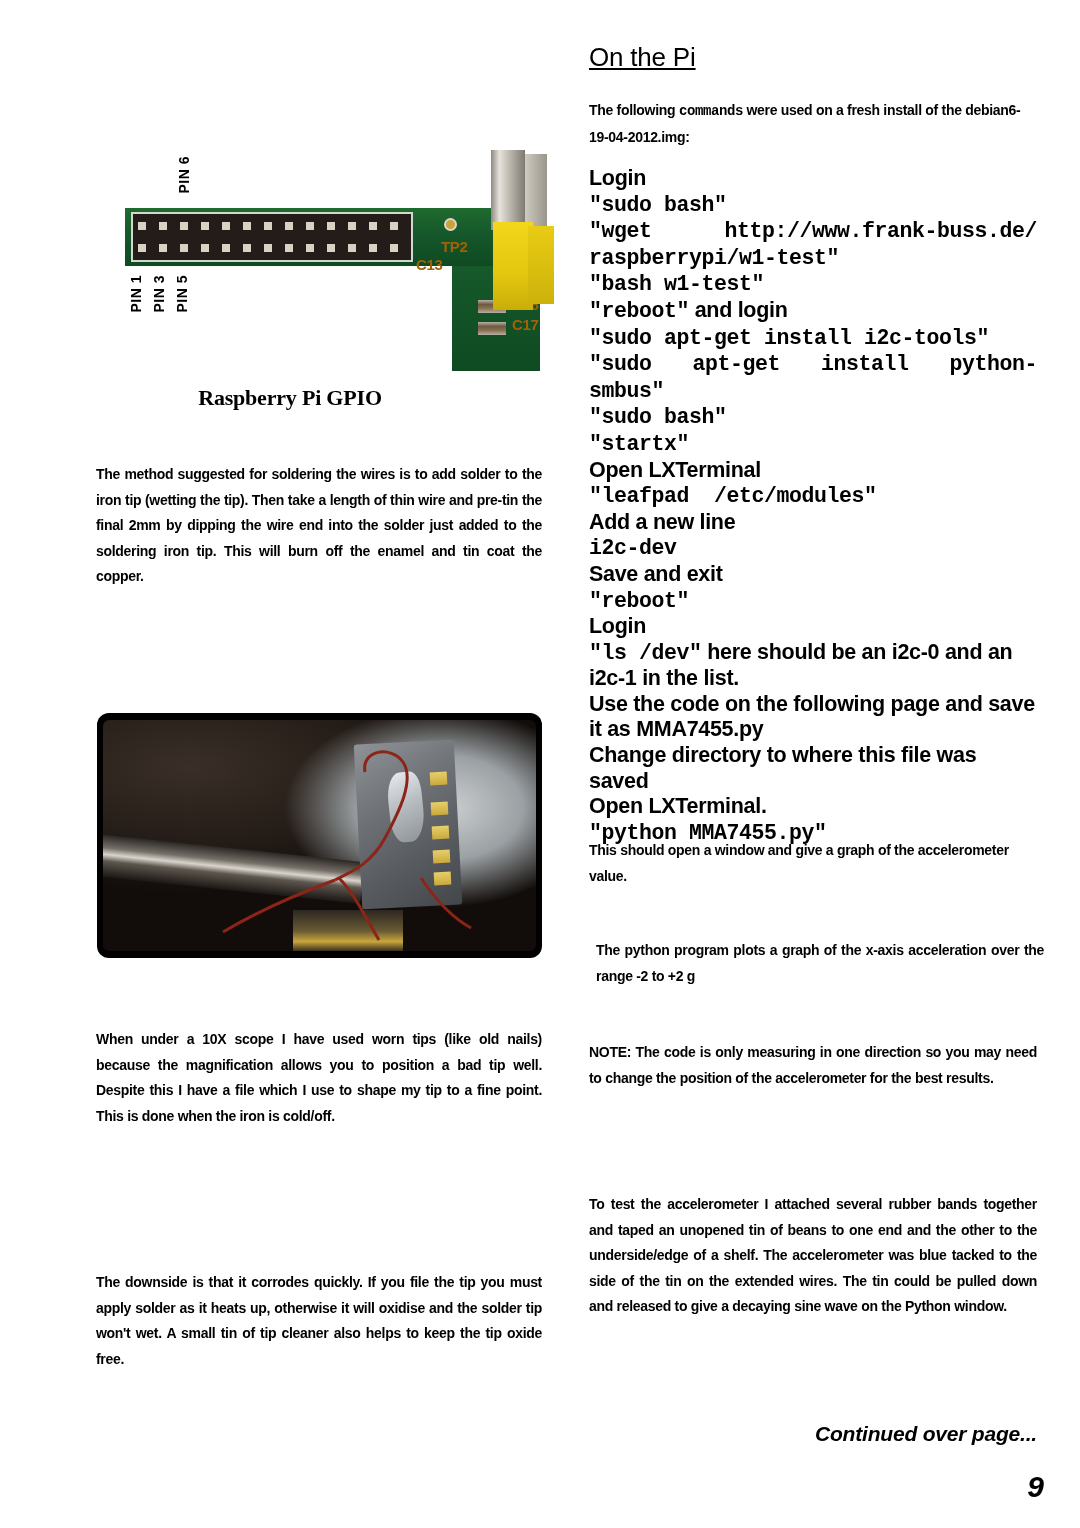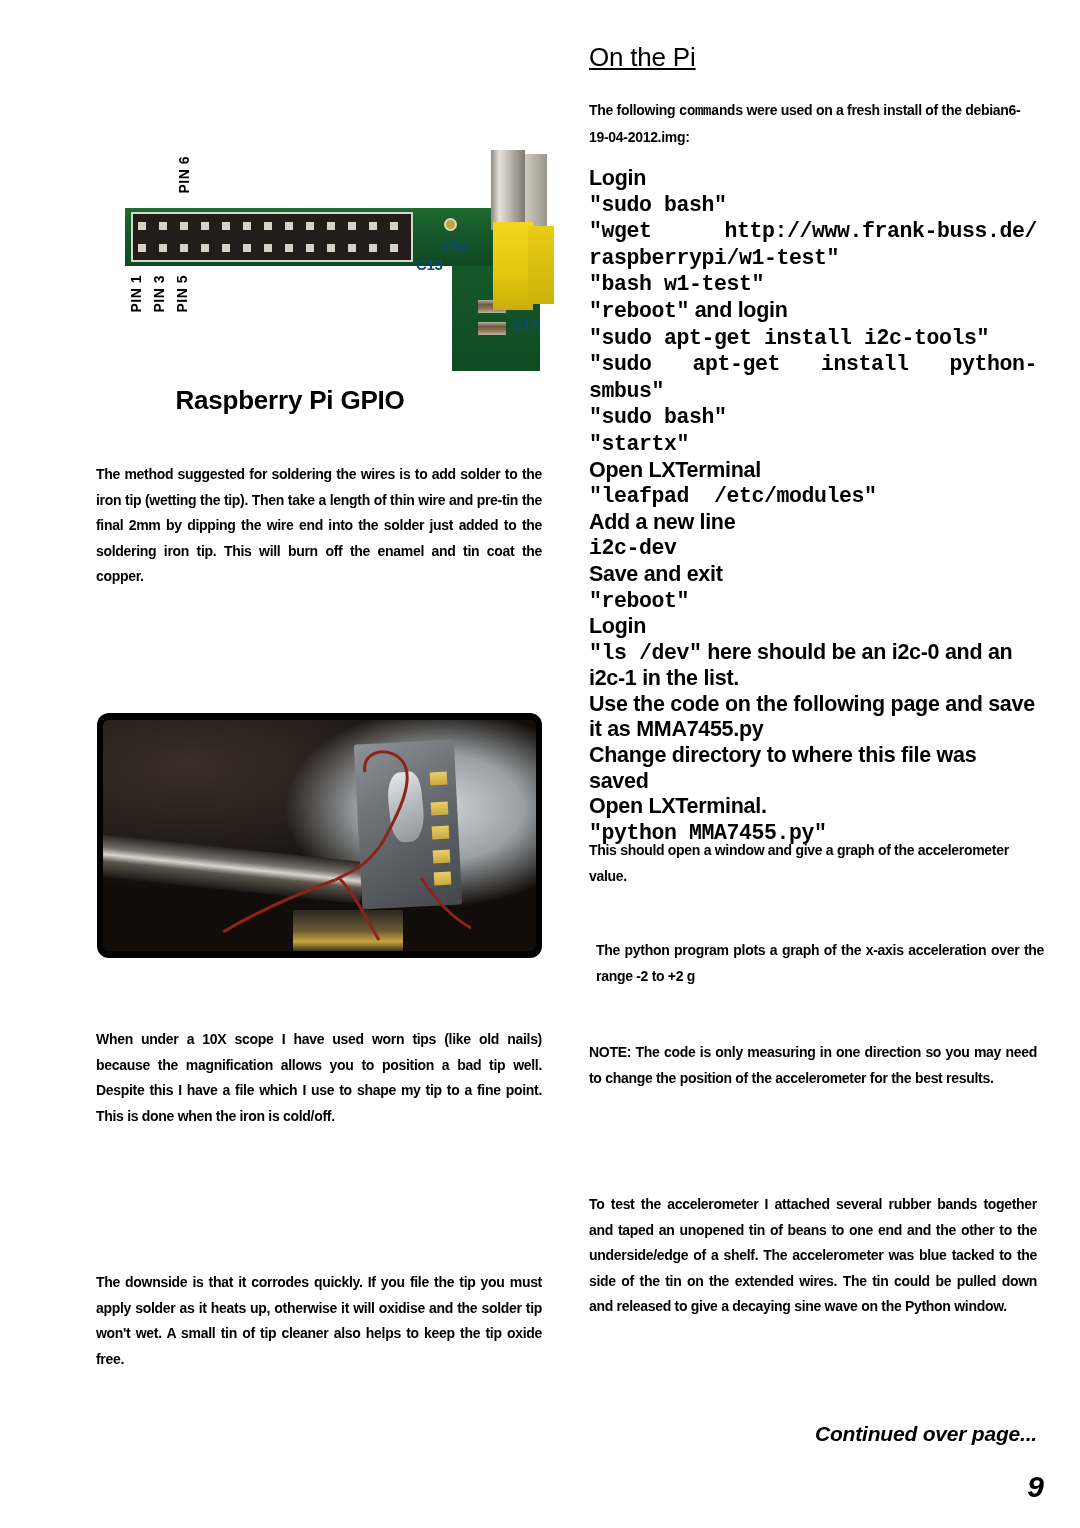--- a/index.html
+++ b/index.html
@@ -144,21 +144,21 @@
     top: 68px;
     width: 13px;
     height: 13px;
     border-radius: 50%;
     background: #c8a23a;
     border: 2px solid #dcd8c8;
     box-sizing: border-box;
   }
   .silk {
     position: absolute;
-    color: #0c4a6e;
+    color: #a16207;
     font-size: 15px;
     font-weight: bold;
     letter-spacing: -0.3px;
   }
   .usb-shell {
     position: absolute;
     left: 391px;
     top: 0px;
     width: 34px;
     height: 80px;
@@ -193,23 +193,24 @@
     width: 28px;
     height: 13px;
     background: linear-gradient(180deg,#b5b0a6 0%, #6d5a3f 35%, #8a7352 65%, #b5b0a6 100%);
   }
   .fig-caption {
     position: absolute;
     left: 0;
     top: 235px;
     width: 380px;
     text-align: center;
-    font-size: 26px;
+    font-size: 22px;
     font-weight: bold;
     letter-spacing: -0.2px;
+    font-family: Liberation Serif, serif;
   }
   .pinlabel {
     position: absolute;
     font-size: 14px;
     font-weight: bold;
     letter-spacing: 0.5px;
     writing-mode: vertical-rl;
     transform: rotate(180deg);
     white-space: nowrap;
   }

